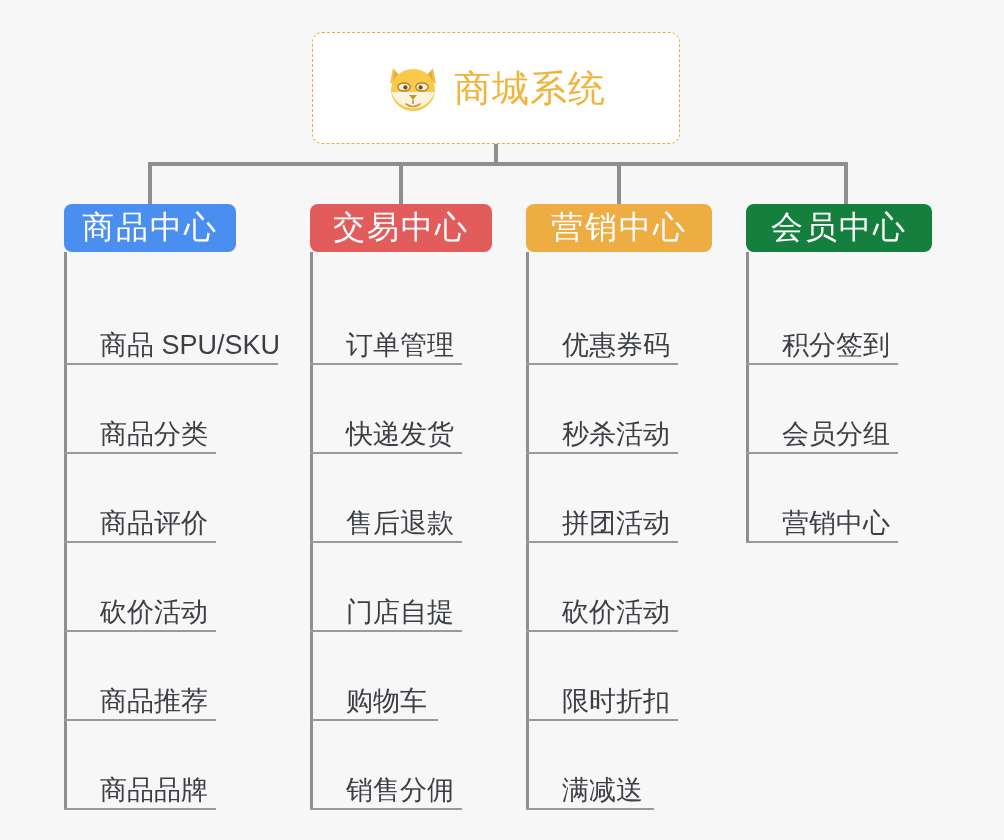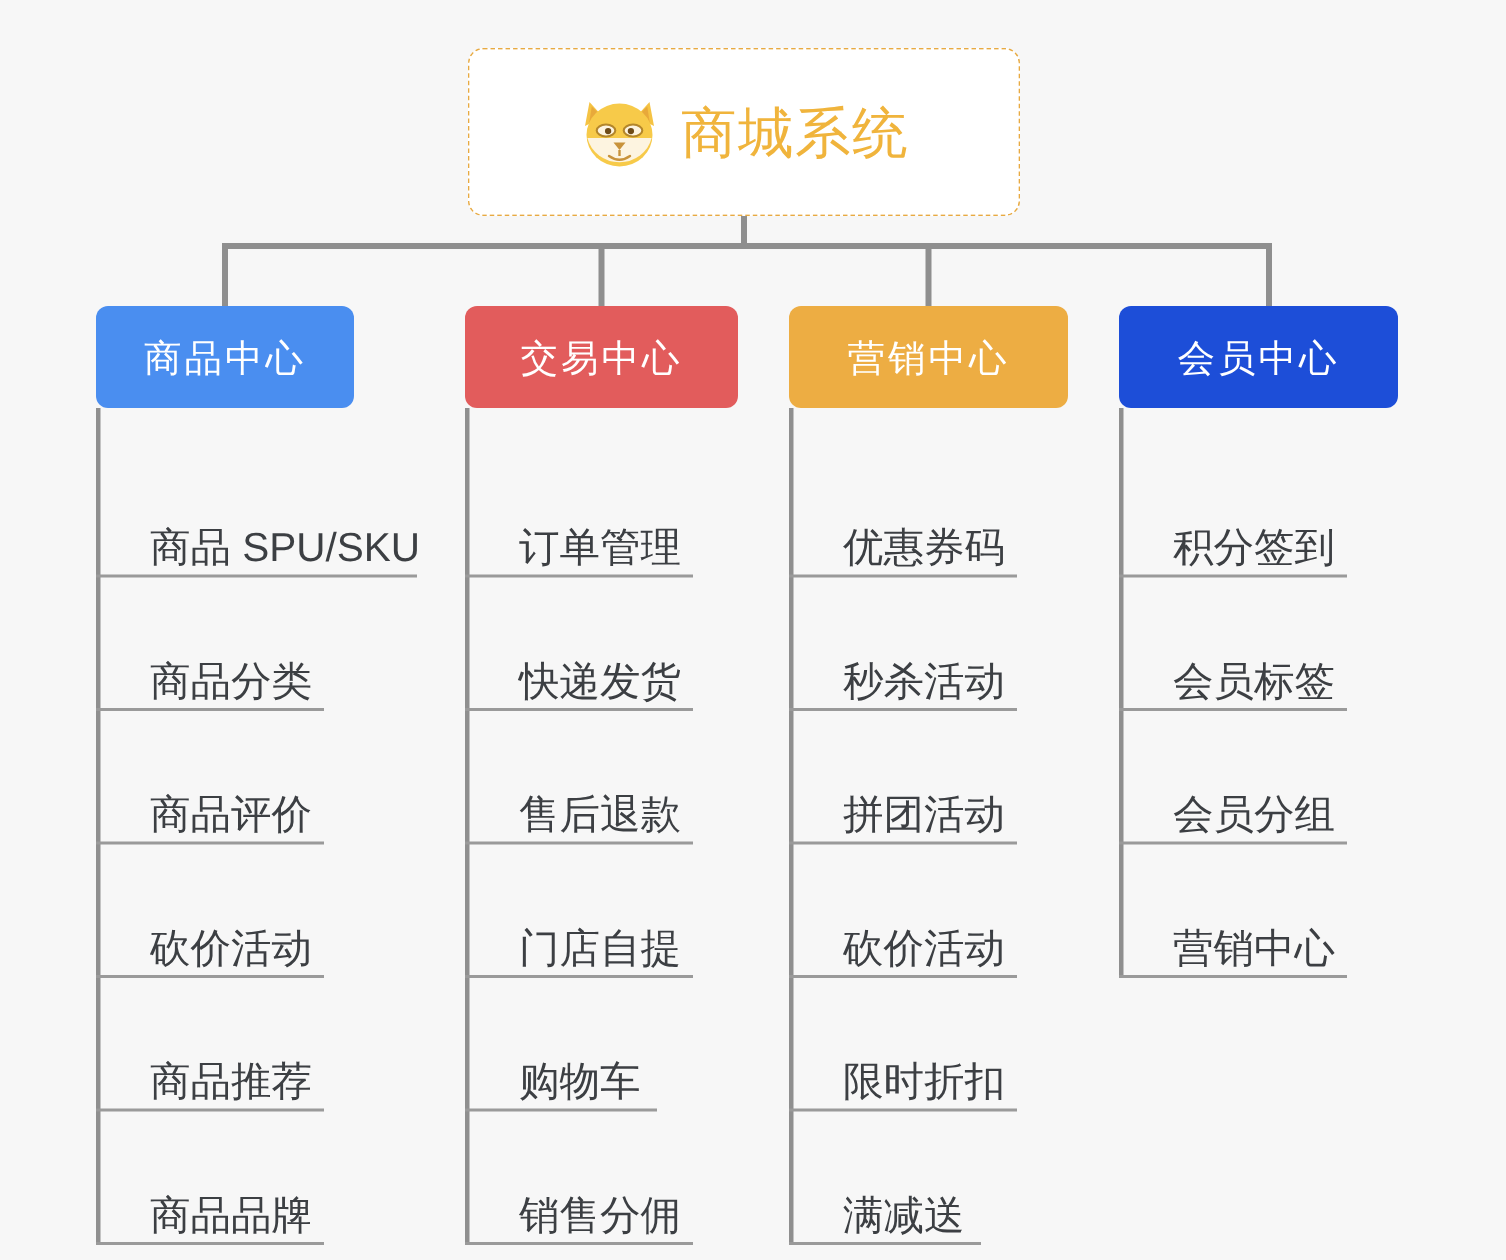--- a/index.html
+++ b/index.html
@@ -60,27 +60,27 @@
   .conn-bus    { height: 4px; }
   .conn-drop   { width: 4px; }
 
   
   .column {
     position: absolute;
     top: 204px;
   }
 
   .cat-header {
-    height: 68px;
+    height: 48px;
     border-radius: 8px;
     display: flex;
     align-items: center;
     justify-content: center;
     color: #ffffff;
-    font-size: 25px;
+    font-size: 32px;
     letter-spacing: 2px;
     white-space: nowrap;
   }
 
   .items {
     position: relative;
     margin-top: 0;
     padding-top: 24px;
   }
 
@@ -248,34 +248,30 @@
         <span class="item-rule" style="width: 152px;"></span>
       </div>
       <div class="item">
         <span class="item-label">满减送</span>
         <span class="item-rule" style="width: 128px;"></span>
       </div>
     </div>
   </div>
 
   <div class="column" style="left:746px;">
-    <div class="cat-header" style="background: #1d4ed8; width: 186px;">
+    <div class="cat-header" style="background: #15803d; width: 186px;">
       <span>会员中心</span>
     </div>
     <div class="items">
       <div class="spine"></div>
       <div class="item">
         <span class="item-label">积分签到</span>
         <span class="item-rule" style="width: 152px;"></span>
       </div>
       <div class="item">
-        <span class="item-label">会员标签</span>
-        <span class="item-rule" style="width: 152px;"></span>
-      </div>
-      <div class="item">
         <span class="item-label">会员分组</span>
         <span class="item-rule" style="width: 152px;"></span>
       </div>
       <div class="item">
         <span class="item-label">营销中心</span>
         <span class="item-rule" style="width: 152px;"></span>
       </div>
     </div>
   </div>
 

